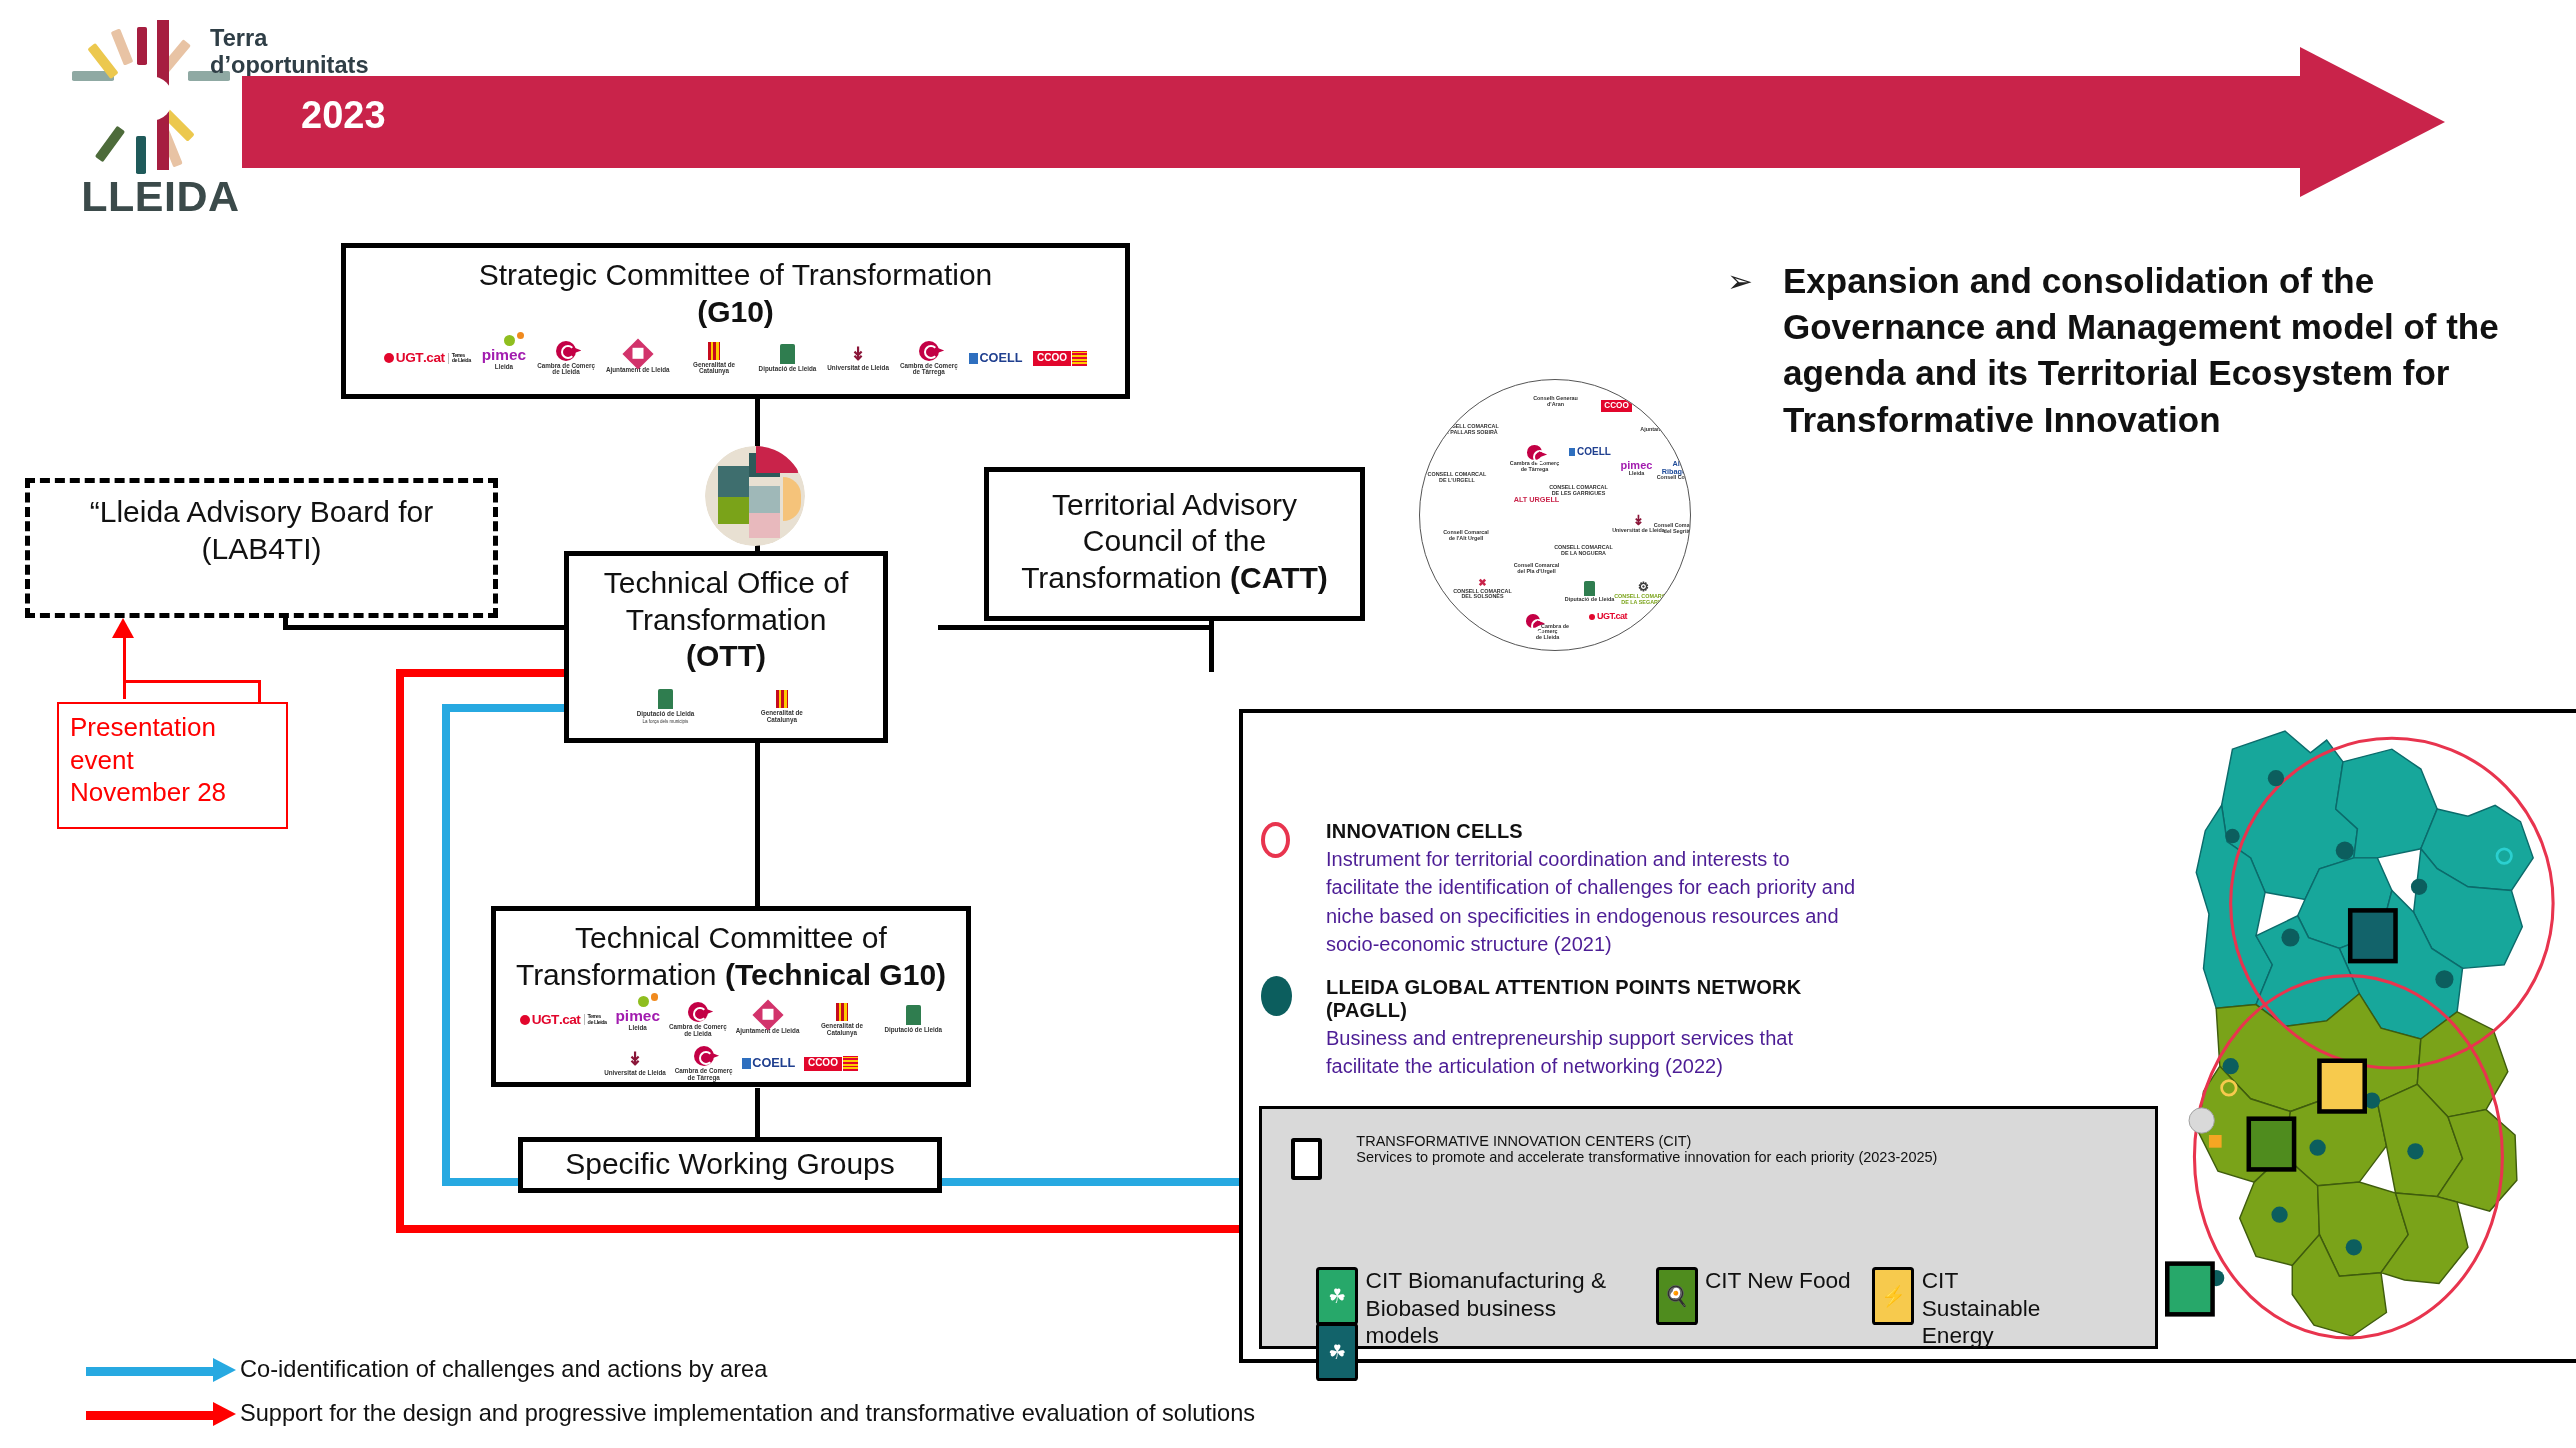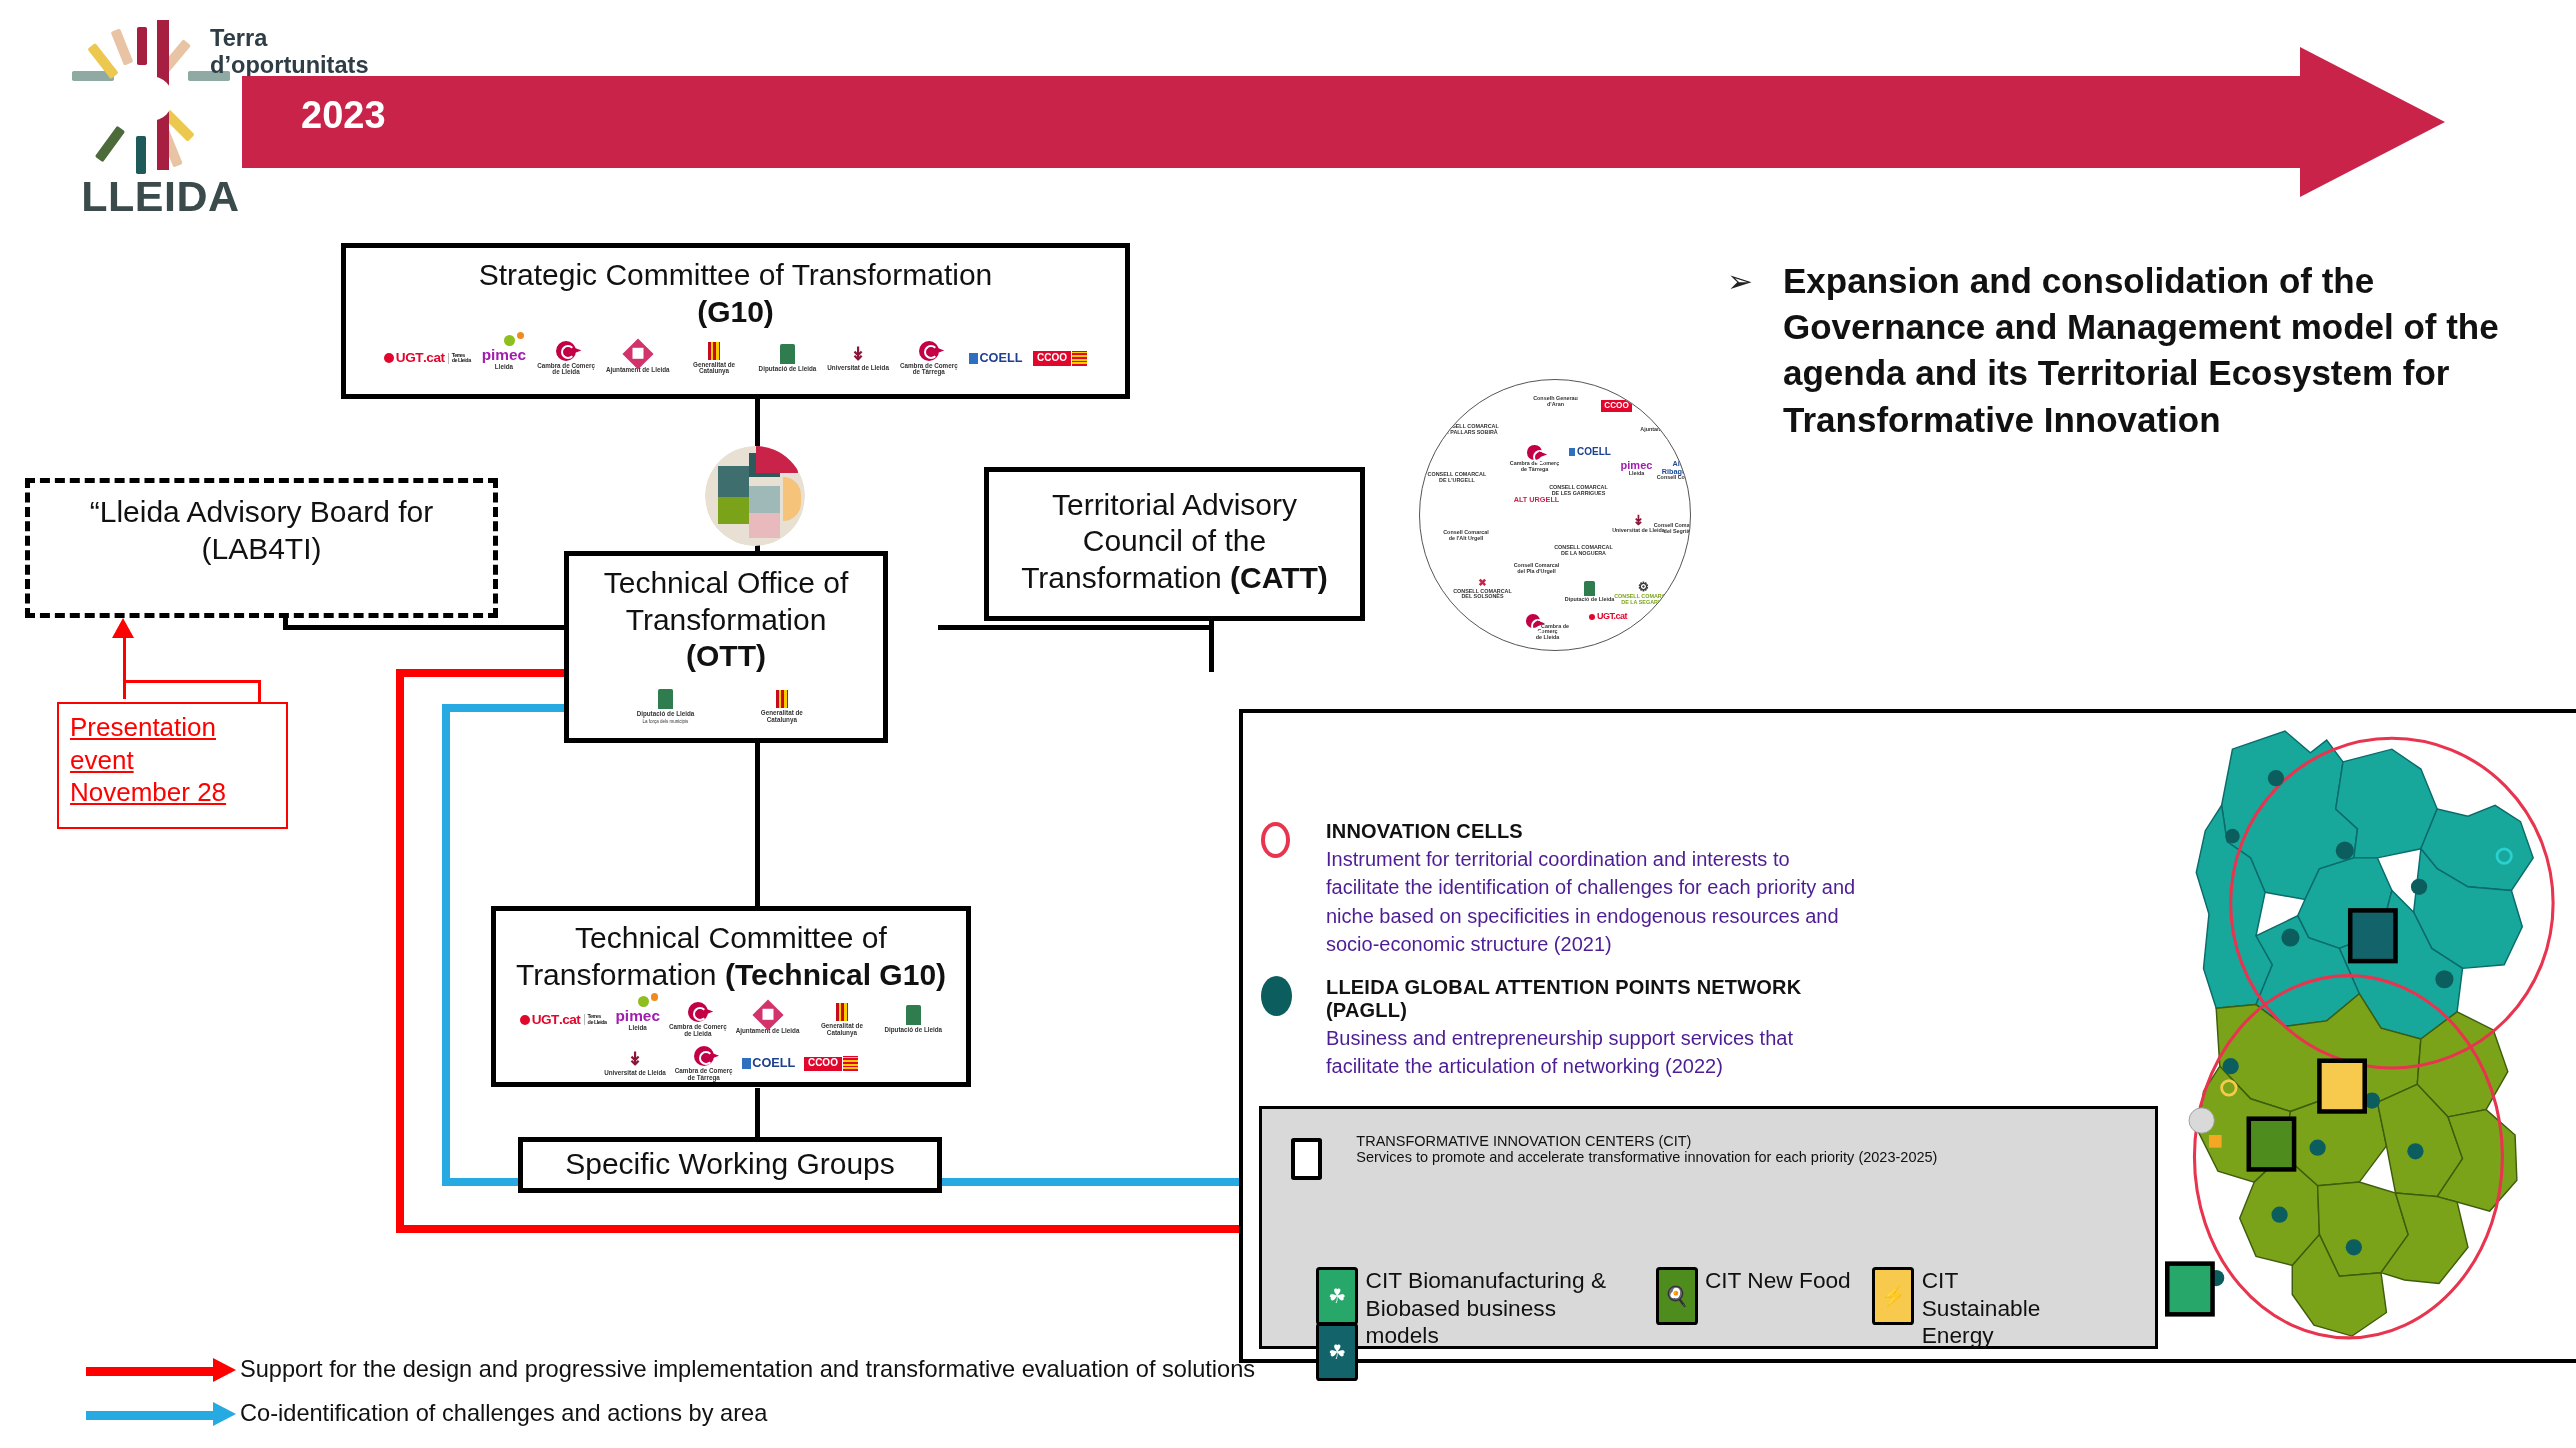--- a/index.html
+++ b/index.html
@@ -79,21 +79,21 @@
   .bline { position:absolute; background:#27a9e1; }
   .arrowR-red { position:absolute; width:0;height:0; border-top:11.8px solid transparent;
                 border-bottom:11.8px solid transparent; border-left:20px solid #ff0000; }
   .arrowR-blue { position:absolute; width:0;height:0; border-top:11.8px solid transparent;
                  border-bottom:11.8px solid transparent; border-left:20px solid #27a9e1; }
   .arrowU-red { position:absolute; width:0;height:0; border-left:11.8px solid transparent;
                 border-right:11.8px solid transparent; border-bottom:20px solid #ff0000; }
 
   
   #presentation { left:25px; top:702px; width:231px; height:127px; border:2.7px solid #ff0000;
-                  background:#fff; color:#ff0000; font-size:26px; line-height:1.24; padding:7.3px 11px;text-decoration:underline; }
+                  background:#fff; color:#ff0000; font-size:26px; line-height:1.24; padding:7.3px 11px; }
 
   
   #cluster { left:1387px; top:379px; width:272px; height:272px; border:1.8px solid #555;
              border-radius:50%; background:#fff; overflow:hidden; }
   #cluster .ci { position:absolute; font-size:5.4px; color:#333; text-align:center; font-weight:bold;
                  line-height:1.05; width:63px; }
   #cluster .crest { width:16.3px; height:20px; margin:0 auto 0.9px;
                     background:repeating-linear-gradient(90deg,#c60b1e 0 2.7px,#ffcc00 2.7px 5.4px);
                     clip-path:polygon(50% 0,100% 25%,85% 100%,15% 100%,0 25%); }
 
@@ -513,23 +513,23 @@
         <rect x="20" y="598" width="50" height="56" fill="#27a86a" stroke="#000" stroke-width="5"></rect>
         <rect x="66" y="456" width="14" height="14" fill="#f5a623"></rect>
         <circle cx="58" cy="440" r="14" fill="#d9d9d9" stroke="#999" stroke-width="1"></circle>
       </g>
     </svg>
   </div>
 </div>
 
 <div class="abs" id="botlegend">
   <div class="bl-row">
+    <div class="bl-shaft" style="background:#27a9e1;"></div>
+    <div class="bl-head" style="border-left:23.6px solid #27a9e1;"></div>
+    <div class="lbl">Co-identification of challenges and actions by area</div>
+  </div>
+  <div class="bl-row">
     <div class="bl-shaft" style="background:#ff0000;"></div>
     <div class="bl-head" style="border-left:23.6px solid #ff0000;"></div>
     <div class="lbl">Support for the design and progressive implementation and transformative evaluation of solutions</div>
   </div>
-  <div class="bl-row">
-    <div class="bl-shaft" style="background:#27a9e1;"></div>
-    <div class="bl-head" style="border-left:23.6px solid #27a9e1;"></div>
-    <div class="lbl">Co-identification of challenges and actions by area</div>
-  </div>
 </div>
 
 
 </body></html>

